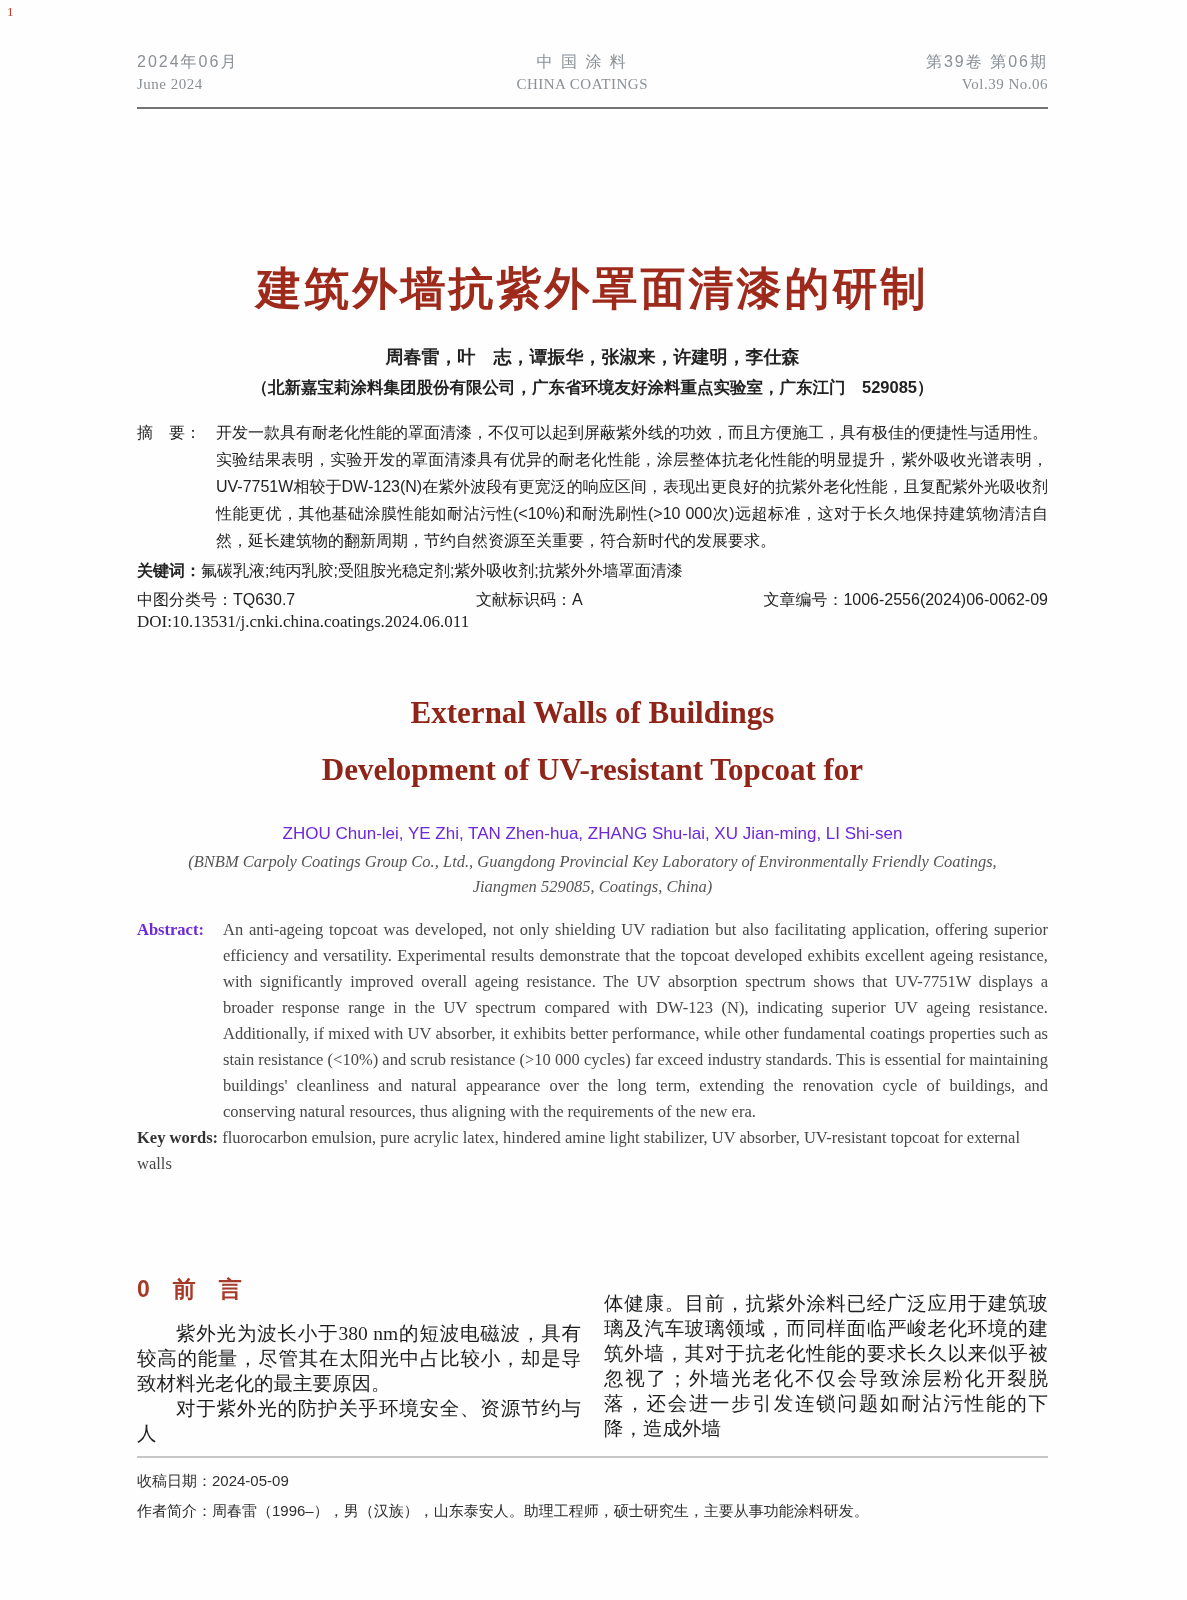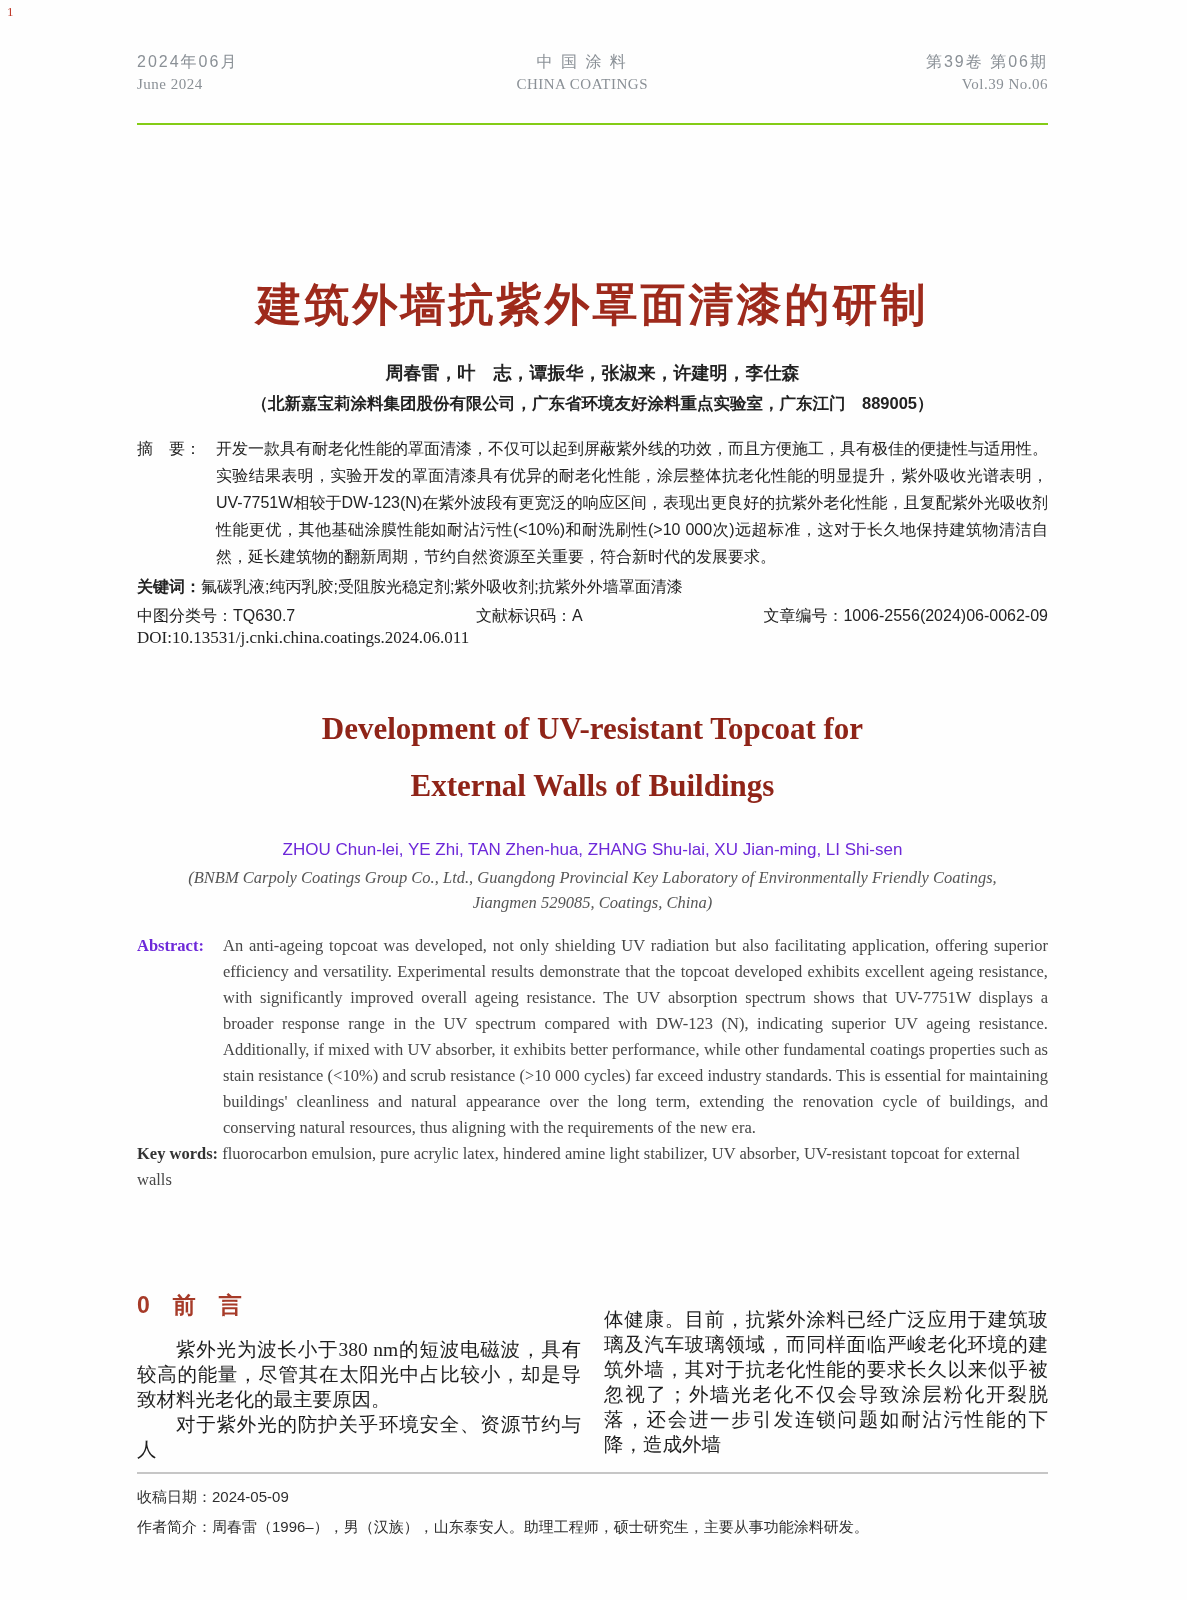--- a/index.html
+++ b/index.html
@@ -10,21 +10,21 @@
     padding:50px 139px 0 137px;
     background:#fefefe;
     font-family:"Liberation Sans", sans-serif;
     color:#1c1c1c;
     overflow:hidden;
   }
   .corner-mark{position:absolute;left:7px;top:4px;font-size:13px;color:#c03a2b;font-family:"Liberation Serif",serif;}
 
   
   .jheader{display:flex;justify-content:space-between;align-items:flex-start;
-    border-bottom:2px solid #84cc16;padding-bottom:27px;color:#8a9096;}
+    border-bottom:2px solid #737373;padding-bottom:11px;color:#8a9096;}
   .jh-col{line-height:23px;}
   .jh-zh{font-size:16px;letter-spacing:2px;}
   .jh-en{font-size:15px;letter-spacing:0.5px;font-family:Liberation Serif, serif;}
   .jh-left{text-align:left;}
   .jh-center{text-align:center;}
   .jh-right{text-align:right;}
 
   
   .title-zh{
     margin:150px 0 0 0;text-align:center;
@@ -93,42 +93,42 @@
     <div class="jh-col jh-right">
       <div class="jh-zh">第39卷 第06期</div>
       <div class="jh-en">Vol.39  No.06</div>
     </div>
   </header>
 
   <h1 class="title-zh">建筑外墙抗紫外罩面清漆的研制</h1>
 
   <div class="authors-zh">周春雷，叶　志，谭振华，张淑来，许建明，李仕森</div>
 
-  <div class="affil-zh">（北新嘉宝莉涂料集团股份有限公司，广东省环境友好涂料重点实验室，广东江门　889005）</div>
+  <div class="affil-zh">（北新嘉宝莉涂料集团股份有限公司，广东省环境友好涂料重点实验室，广东江门　529085）</div>
 
   <div class="abstract-zh">
     <span class="hang-label">摘　要：</span>
     <span>开发一款具有耐老化性能的罩面清漆，不仅可以起到屏蔽紫外线的功效，而且方便施工，具有极佳的便捷性与适用性。实验结果表明，实验开发的罩面清漆具有优异的耐老化性能，涂层整体抗老化性能的明显提升，紫外吸收光谱表明，UV-7751W相较于DW-123(N)在紫外波段有更宽泛的响应区间，表现出更良好的抗紫外老化性能，且复配紫外光吸收剂性能更优，其他基础涂膜性能如耐沾污性(&lt;10%)和耐洗刷性(&gt;10 000次)远超标准，这对于长久地保持建筑物清洁自然，延长建筑物的翻新周期，节约自然资源至关重要，符合新时代的发展要求。</span>
   </div>
 
   <div class="keywords-zh">
     <span class="kw-label">关键词：</span><span>氟碳乳液;纯丙乳胶;受阻胺光稳定剂;紫外吸收剂;抗紫外外墙罩面清漆</span>
   </div>
 
   <div class="class-row">
     <span><span>中图分类号：</span><span>TQ630.7</span></span>
     <span><span>文献标识码：</span><span>A</span></span>
     <span><span>文章编号：</span><span>1006-2556(2024)06-0062-09</span></span>
   </div>
 
   <div class="doi-line">DOI:10.13531/j.cnki.china.coatings.2024.06.011</div>
 
   <h2 class="title-en">
+    <div>External Walls of Buildings</div>
     <div>Development of UV-resistant Topcoat for</div>
-    <div>External Walls of Buildings</div>
   </h2>
 
   <div class="authors-en">ZHOU Chun-lei, YE Zhi, TAN Zhen-hua, ZHANG Shu-lai, XU Jian-ming, LI Shi-sen</div>
 
   <div class="affil-en">
     <div>(BNBM Carpoly Coatings Group Co., Ltd., Guangdong Provincial Key Laboratory of Environmentally Friendly Coatings,</div>
     <div>Jiangmen 529085, Coatings, China)</div>
   </div>
 
   <div class="abstract-en">

